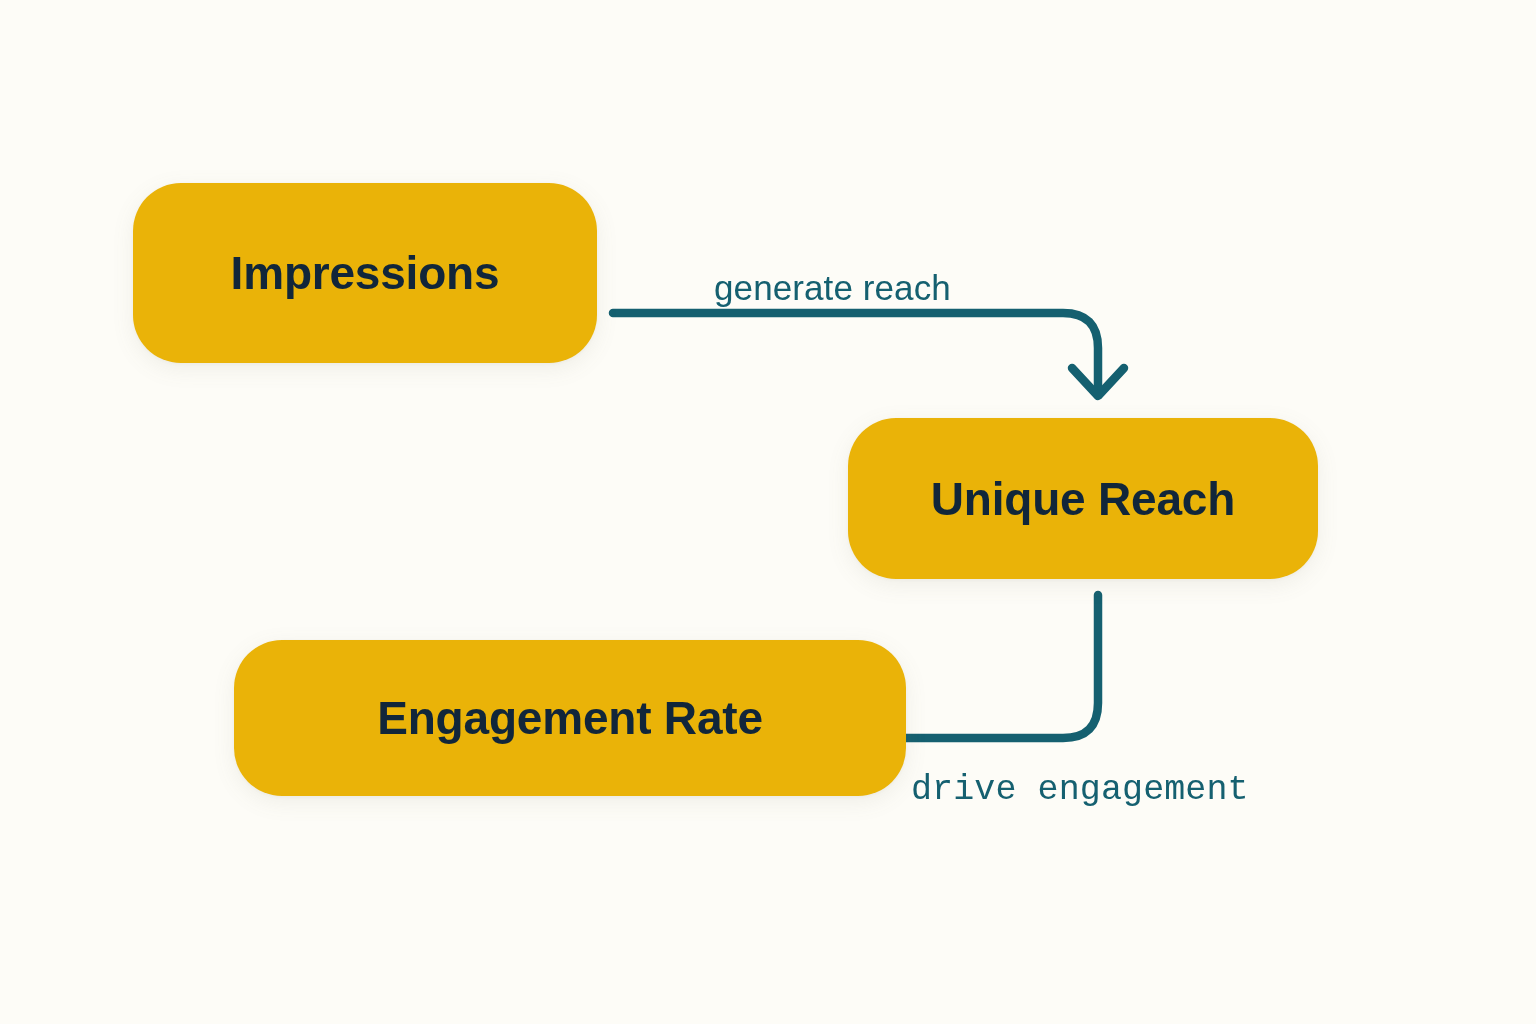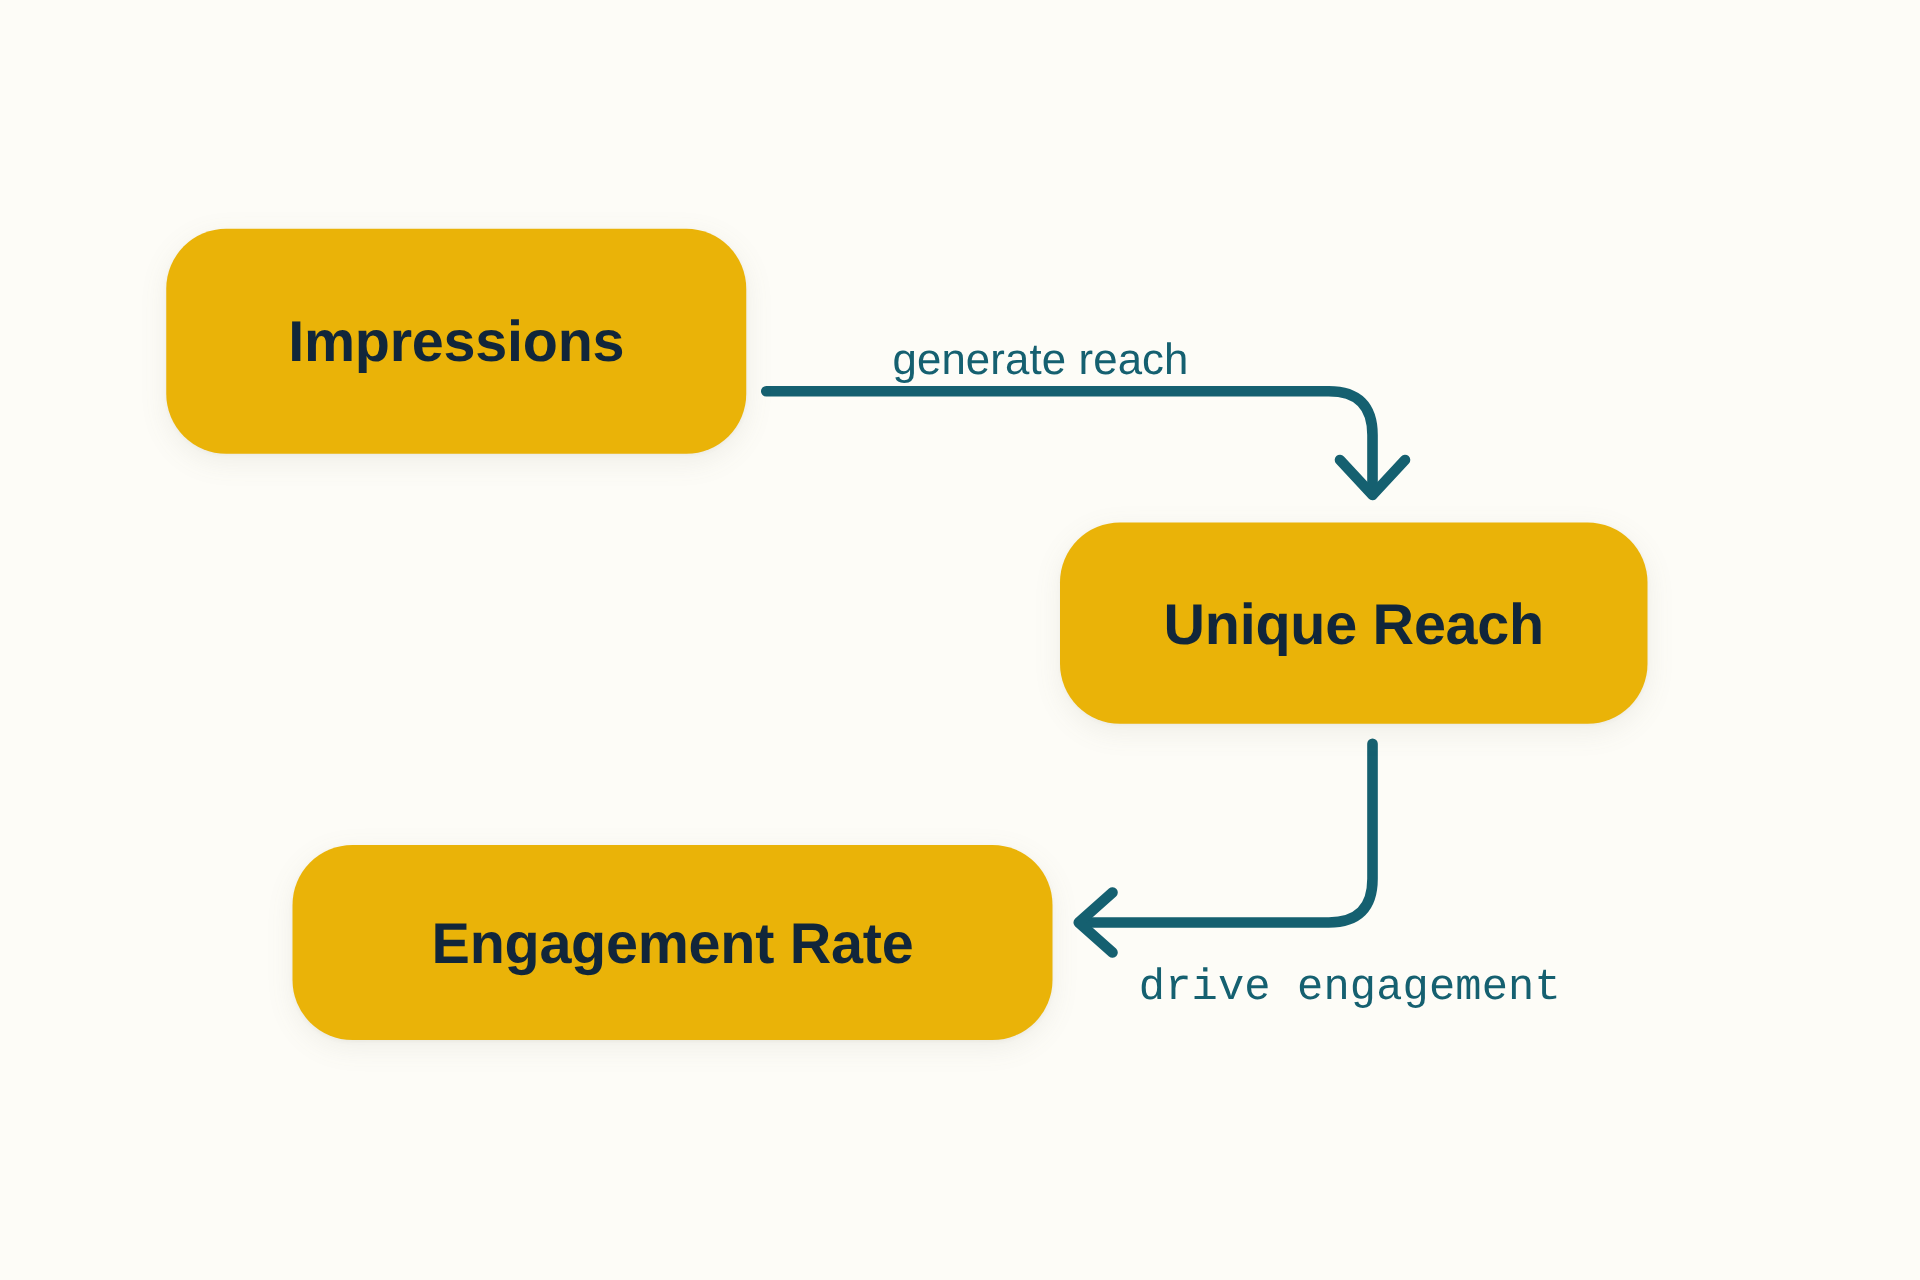--- a/index.html
+++ b/index.html
@@ -48,21 +48,21 @@
     position: absolute;
     color: #156070;
     font-size: 35px;
     font-weight: 400;
     letter-spacing: 0.1px;
     line-height: 1;
     white-space: nowrap;
   }
   #node-impressions { left: 133px; top: 183px; width: 464px; height: 180px; }
   #node-unique-reach { left: 848px; top: 418px; width: 470px; height: 161px; text-align: right; }
-  #node-engagement-rate { left: 234px; top: 676px; width: 608px; height: 156px; }
+  #node-engagement-rate { left: 234px; top: 640px; width: 672px; height: 156px; }
   #edge-label-generate-reach { left: 714px; top: 238px; margin-top: 32px; }
   #edge-label-drive-engagement { left: 911px; top: 773px; font-family: Liberation Mono, monospace; }
 </style>
 </head>
 <body>
 
 <div id="canvas">
 
   <svg class="edges-layer" viewBox="0 0 1536 1024" width="1536" height="1024" aria-hidden="true">
 

